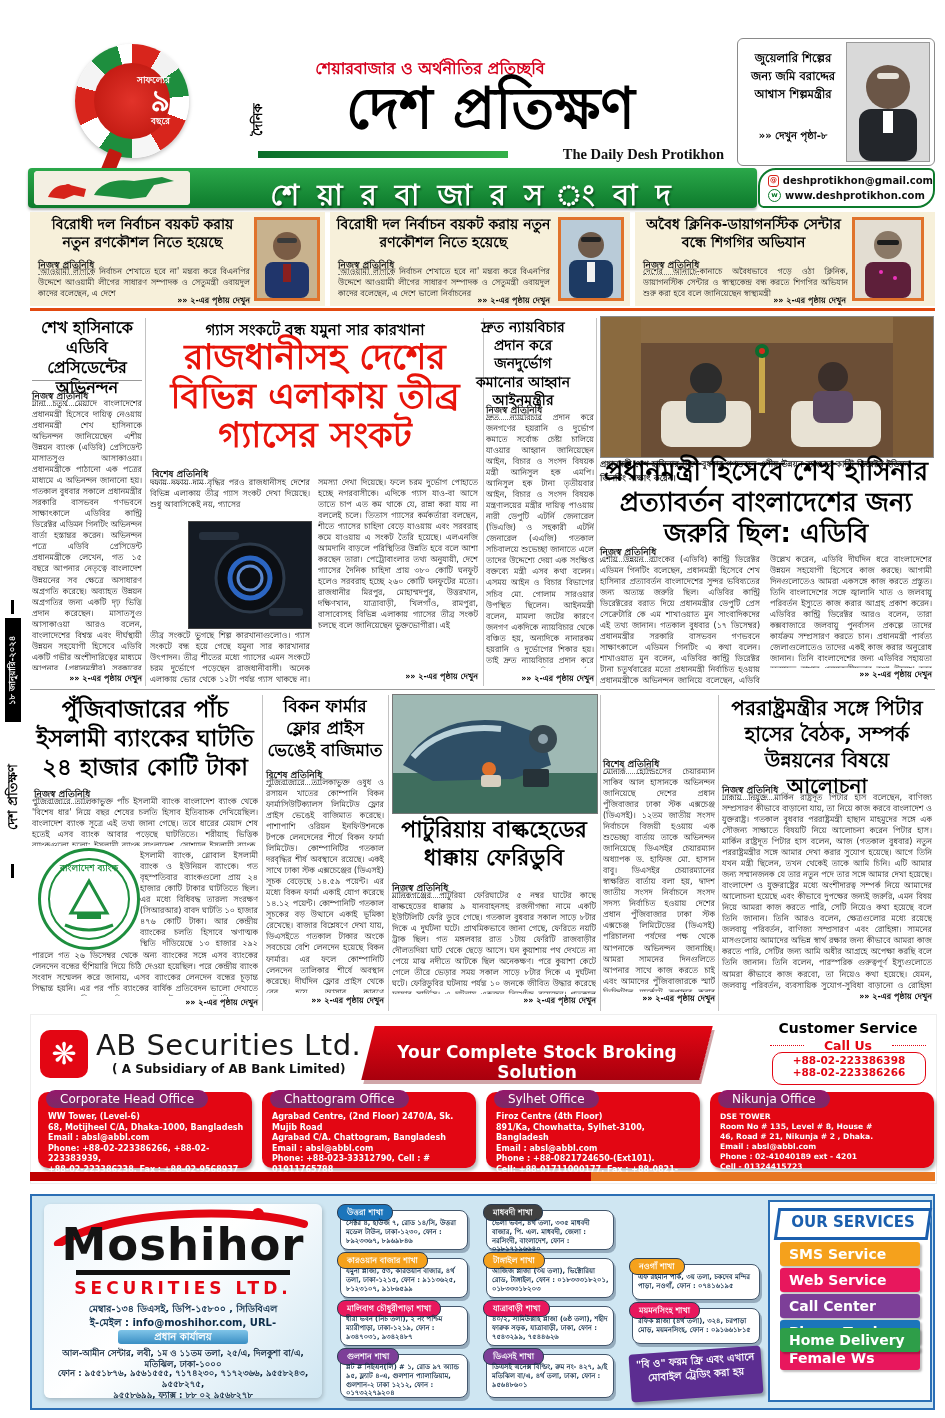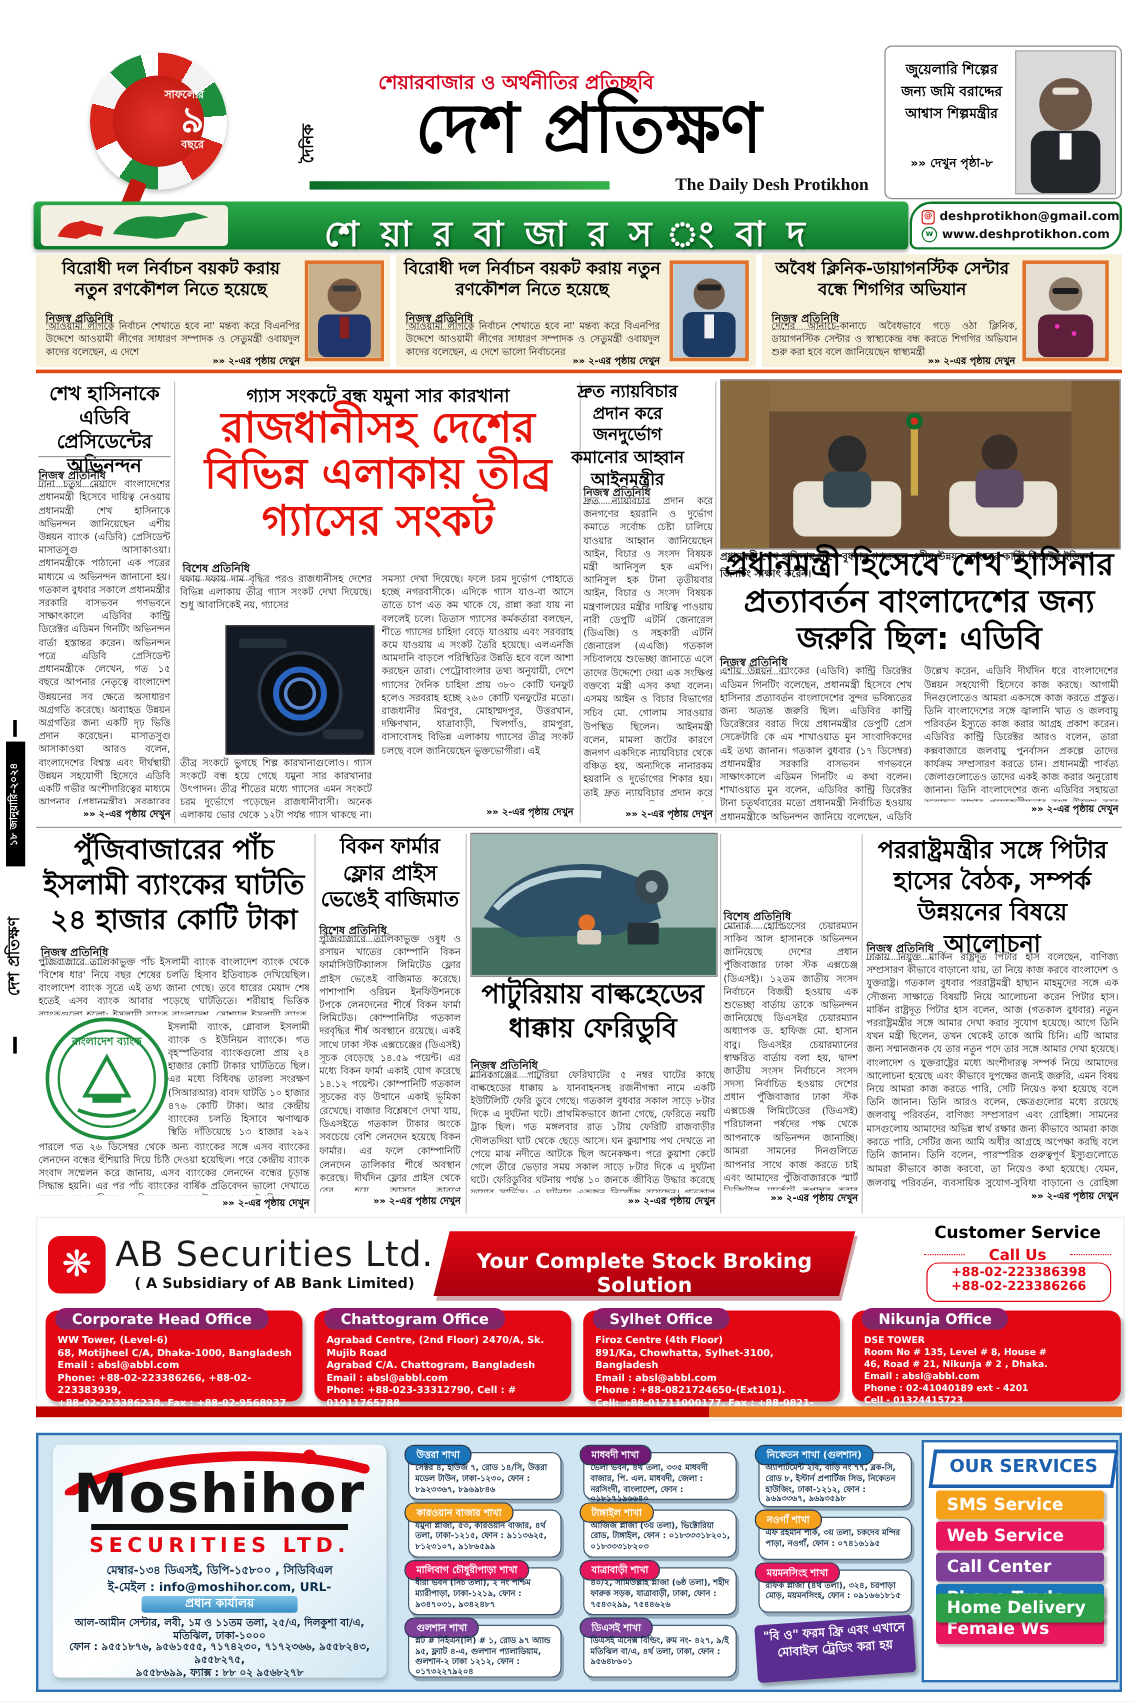--- a/index.html
+++ b/index.html
@@ -14,21 +14,21 @@
   .vsep{width:1px;background:#c2c2c2;}
   .hsep{height:1px;background:#9a9a9a;}
   .pre{white-space:pre-line;}
   .photo-frame{border:3px solid #e0732c;box-sizing:border-box;overflow:hidden;}
   .sil{width:100%;height:100%;display:block;}
   .story-box{background:#f7f0da;}
   .ribbon{transform:skewX(-14deg);background:linear-gradient(#e30613,#a8000d);
           box-shadow:3px 4px 0 rgba(120,0,10,.35);}
   .office-card{background:#e30613;border-radius:10px;box-shadow:2px 3px 3px rgba(0,0,0,.25);box-sizing:border-box;}
   .office-pill{position:absolute;top:-2px;left:8px;background:linear-gradient(#94186b,#7c2a66);
-               border-radius:12px;padding:2px 14px;color:#fff;font-weight:bold;font-size:12px;white-space:nowrap;}
+               border-radius:12px;padding:2px 14px;color:#fff;font-weight:normal;font-size:12px;white-space:nowrap;}
   .office-body{position:absolute;left:10px;right:6px;top:20px;color:#fff;font-size:8px;line-height:1.32;font-weight:bold;}
   .branch-card{position:absolute;background:#fff;border:1px solid #44586e;border-radius:8px;
                box-shadow:2px 3px 0 rgba(40,60,90,.35);box-sizing:border-box;}
   .branch-pill{position:absolute;top:-7px;left:-4px;padding:1px 9px;border-radius:8px;border:1px solid #2c3e55;
                color:#fff;font-weight:bold;font-size:8px;white-space:nowrap;}
   .branch-body{position:absolute;left:5px;right:3px;top:8px;font-size:6.8px;line-height:1.3;color:#15304a;font-weight:bold;text-align:left;}
   .svc-btn{position:absolute;left:12px;width:140px;height:24px;border-radius:3px;color:#fff;
            font-weight:bold;font-size:14px;line-height:24px;padding-left:9px;box-sizing:border-box;
            box-shadow:2px 2px 2px rgba(0,0,0,.25);}
   .vert{writing-mode:vertical-rl;transform:rotate(180deg);}
@@ -334,40 +334,36 @@
   <div class="branch-card" style="left:340px;top:1306px;width:128px;height:40px;">
     <span class="branch-pill" style="background-color: rgb(232, 23, 93);">মালিবাগ চৌধুরীপাড়া শাখা</span>
     <div class="branch-body">ধীরা ভবন (নিচ তলা), ২ নং পশ্চিম ম্যারীপাড়া, ঢাকা-১২১৯, ফোন : ৯৩৪৭০৩১, ৯৩৪২৪৮৭</div>
   </div>
   <div class="branch-card" style="left:340px;top:1354px;width:128px;height:44px;">
     <span class="branch-pill" style="background-color: rgb(125, 63, 152);">গুলশান শাখা</span>
     <div class="branch-body">প্লট # নিইএন(লি) # ১, রোড ৯৭ অ্যান্ড ৯৫, ফ্ল্যাট ৪-এ, গুলশান প্যালাডিয়াম, গুলশান-২ ঢাকা ১২১২, ফোন : ০১৭৩২২৭৯২০৪</div>
   </div>
 
   <div class="branch-card" style="left:486px;top:1210px;width:128px;height:40px;">
-    <span class="branch-pill" style="background-color: #701a75;">মাধবদী শাখা</span>
+    <span class="branch-pill" style="background-color: #404040;">মাধবদী শাখা</span>
     <div class="branch-body">ভেলা ভবন, ৪র্থ তলা, ৩৩৫ মাধবদী বাজার, পি. এল. মাধবদী, জেলা : নরসিংদী, বাংলাদেশ, ফোন : ০১৮১৭১৯৬৬৪০</div>
   </div>
   <div class="branch-card" style="left:486px;top:1258px;width:128px;height:40px;">
     <span class="branch-pill" style="background-color: rgb(245, 161, 28);">টাঙ্গাইল শাখা</span>
     <div class="branch-body">আজিজ প্লাজা (৩য় তলা), ভিক্টোরিয়া রোড, টাঙ্গাইল, ফোন : ০১৮৩৩৩১৮২০১, ০১৮৩৩৩১৮২০৩</div>
   </div>
   <div class="branch-card" style="left:486px;top:1306px;width:128px;height:40px;">
     <span class="branch-pill" style="background-color: rgb(232, 23, 93);">যাত্রাবাড়ী শাখা</span>
     <div class="branch-body">৪০/২, সামিউল্লাহ প্লাজা (৬ষ্ঠ তলা), শহীদ ফারুক সড়ক, যাত্রাবাড়ী, ঢাকা, ফোন : ৭৫৪৩২৯৯, ৭৫৪৪৬২৬</div>
   </div>
   <div class="branch-card" style="left:486px;top:1354px;width:128px;height:44px;">
     <span class="branch-pill" style="background-color: rgb(125, 63, 152);">ডিএসই শাখা</span>
     <div class="branch-body">ডিএসই এনেক্স বিল্ডিং, রুম নং- ৪২৭, ৯/ই মতিঝিল বা/এ, ৪র্থ তলা, ঢাকা, ফোন : ৯৫৬৪৮৬০১</div>
   </div>
 
-  <div class="branch-card" style="left:632px;top:1210px;width:128px;height:46px;">
-    <span class="branch-pill" style="background-color: rgb(27, 117, 187);">নিকেতন শাখা (গুলশান)</span>
-    <div class="branch-body">অ্যাপার্টমেন্ট ২বি, বাড়ি নং ৭৭, ব্লক-সি, রোড ৮, ইস্টার্ন প্রপার্টিজ সিড, নিকেতন হাউজিং, ঢাকা-১২১২, ফোন : ৯৬৯৩৩৬৭, ৯৬৯৩৫৯৮</div>
-  </div>
   <div class="branch-card" style="left:632px;top:1264px;width:128px;height:36px;">
     <span class="branch-pill" style="background-color: rgb(245, 161, 28);">নওগাঁ শাখা</span>
     <div class="branch-body">এফ রহমান পার্ক, ৩য় তলা, চকদেব মন্দির পাড়া, নওগাঁ, ফোন : ০৭৪১৬১৯৫</div>
   </div>
   <div class="branch-card" style="left:632px;top:1308px;width:128px;height:36px;">
     <span class="branch-pill" style="background-color: rgb(232, 23, 93);">ময়মনসিংহ শাখা</span>
     <div class="branch-body">রফিক প্লাজা (৪র্থ তলা), ৩২৪, চরপাড়া মোড়, ময়মনসিংহ, ফোন : ০৯১৬৬১৮১৫</div>
   </div>
   <div class="abs ctr" style="left:630px;top:1350px;width:132px;height:48px;background:#5c2d91;border-radius:4px;transform:rotate(-4deg);
               color:#fff;font-weight:bold;font-size:10px;line-height:1.4;padding:4px 6px;box-sizing:border-box;box-shadow:2px 3px 3px rgba(0,0,0,.3);">

